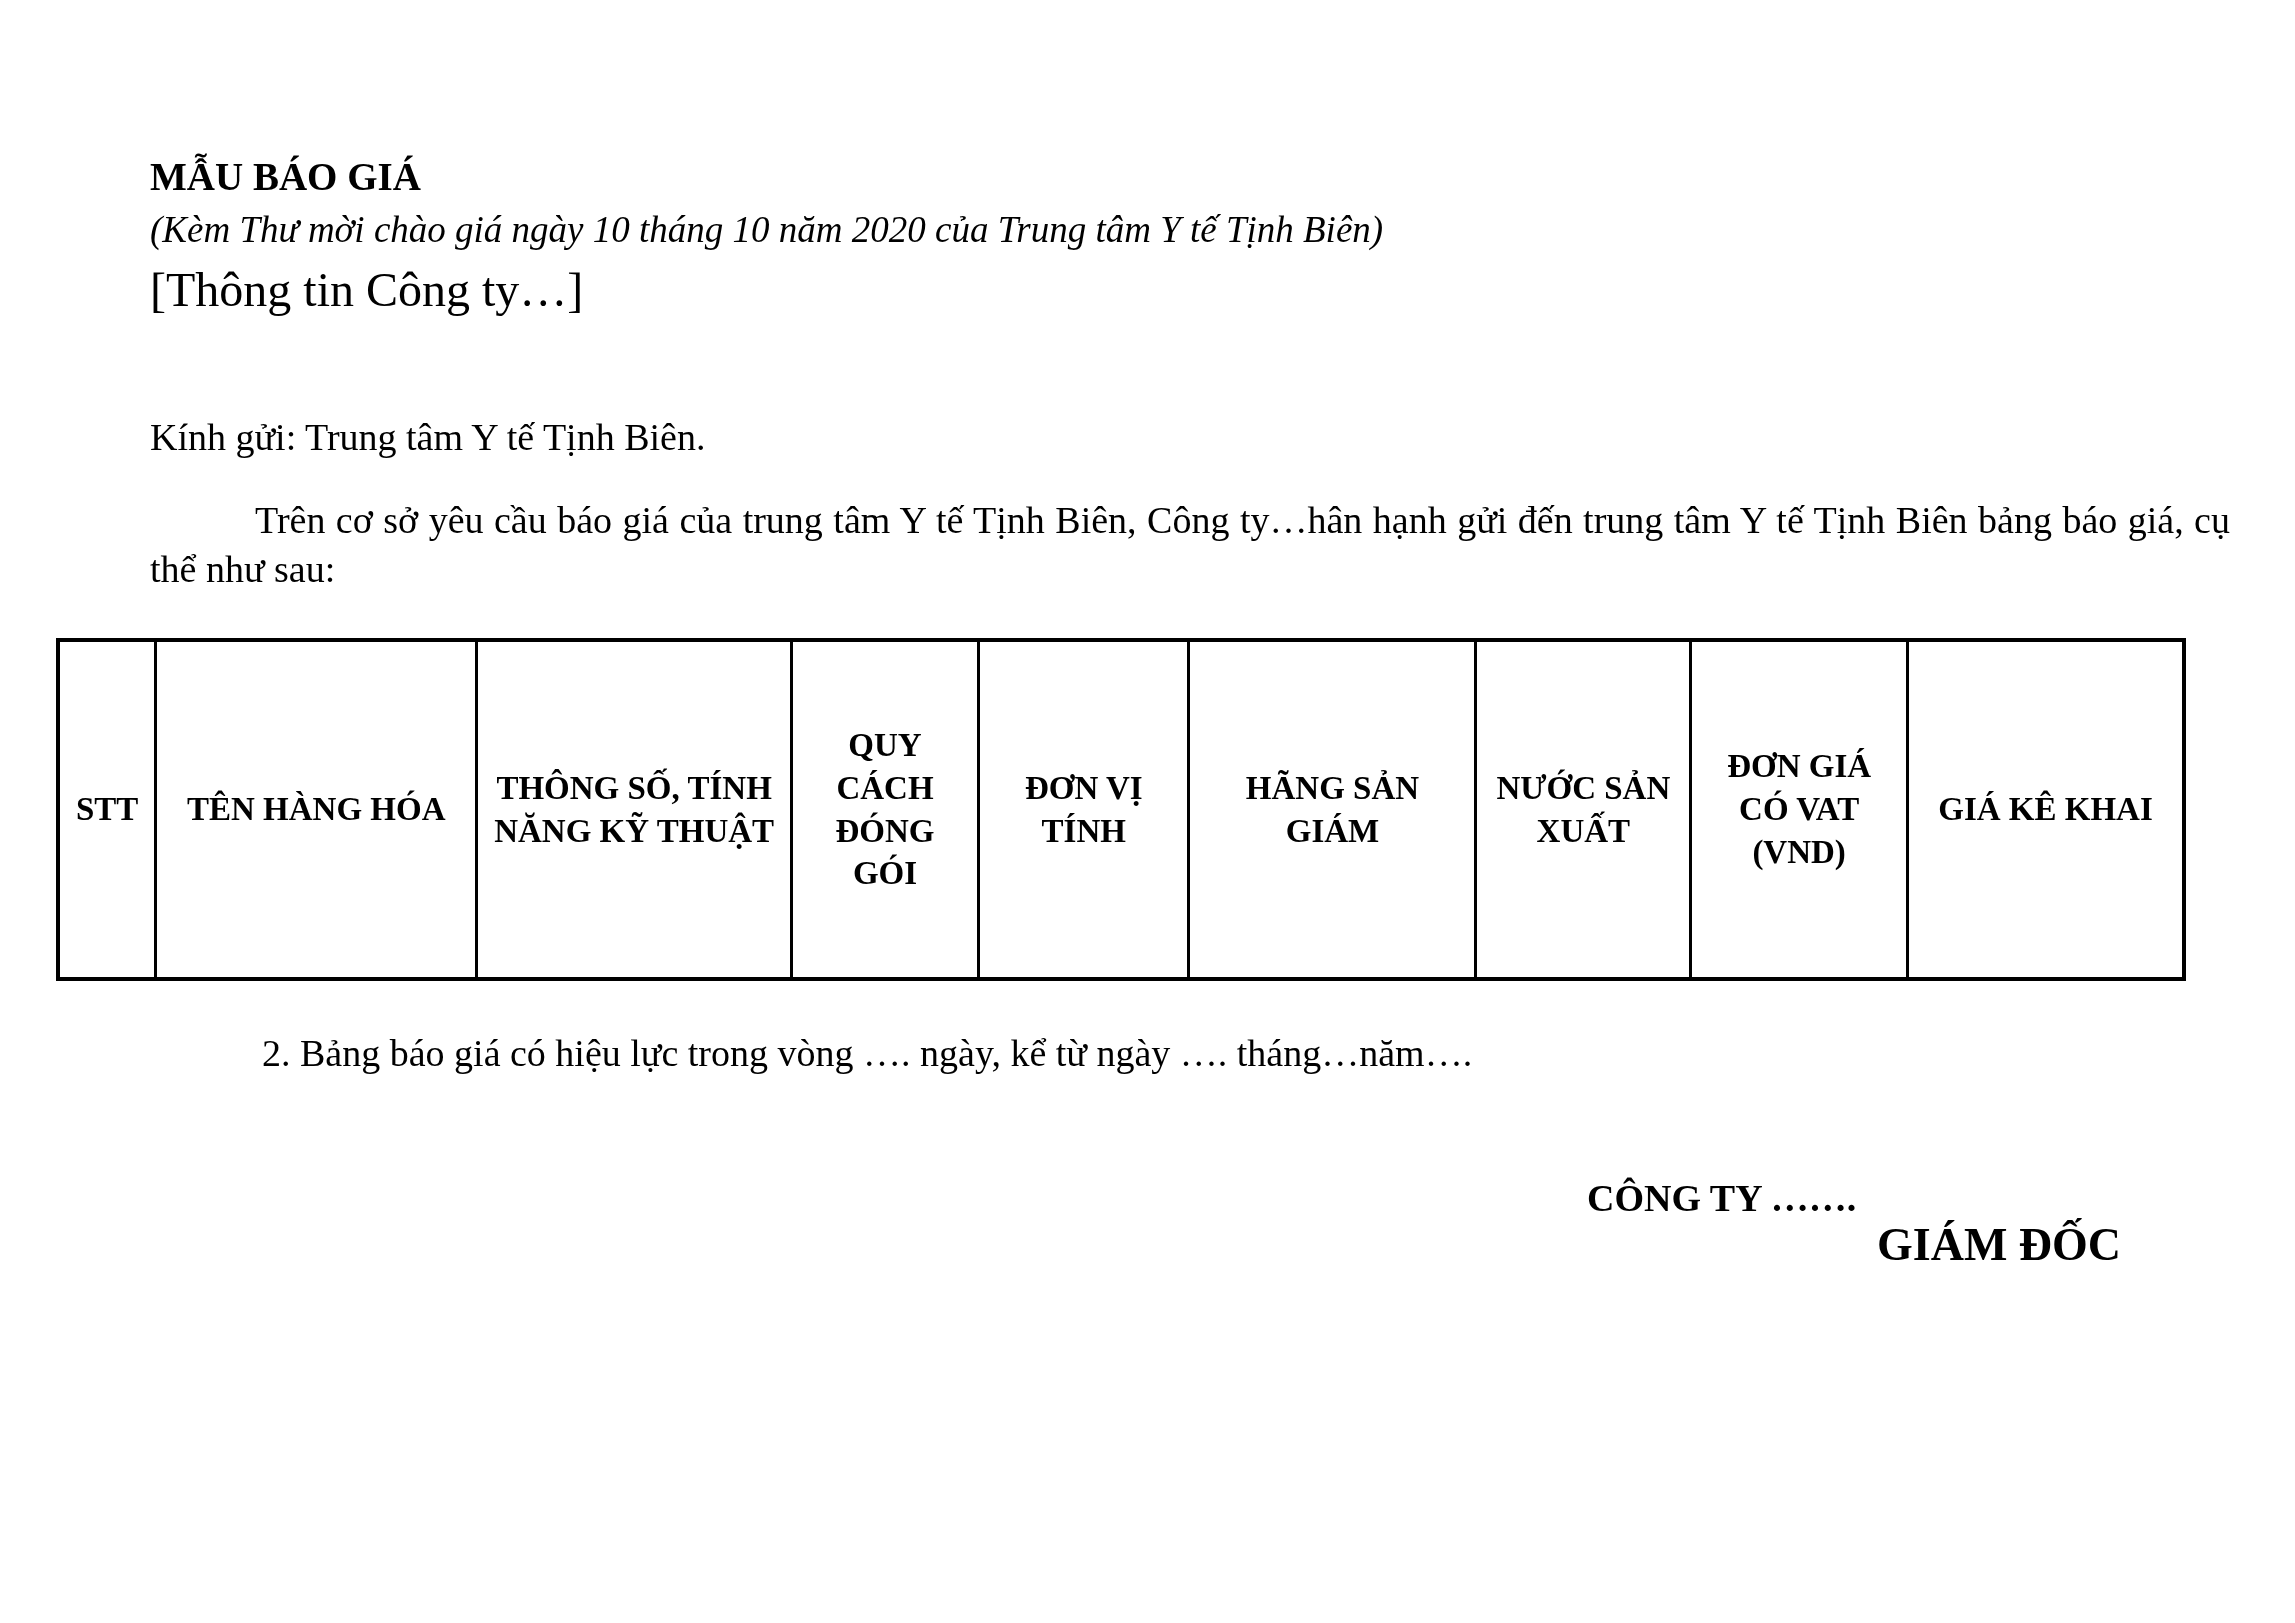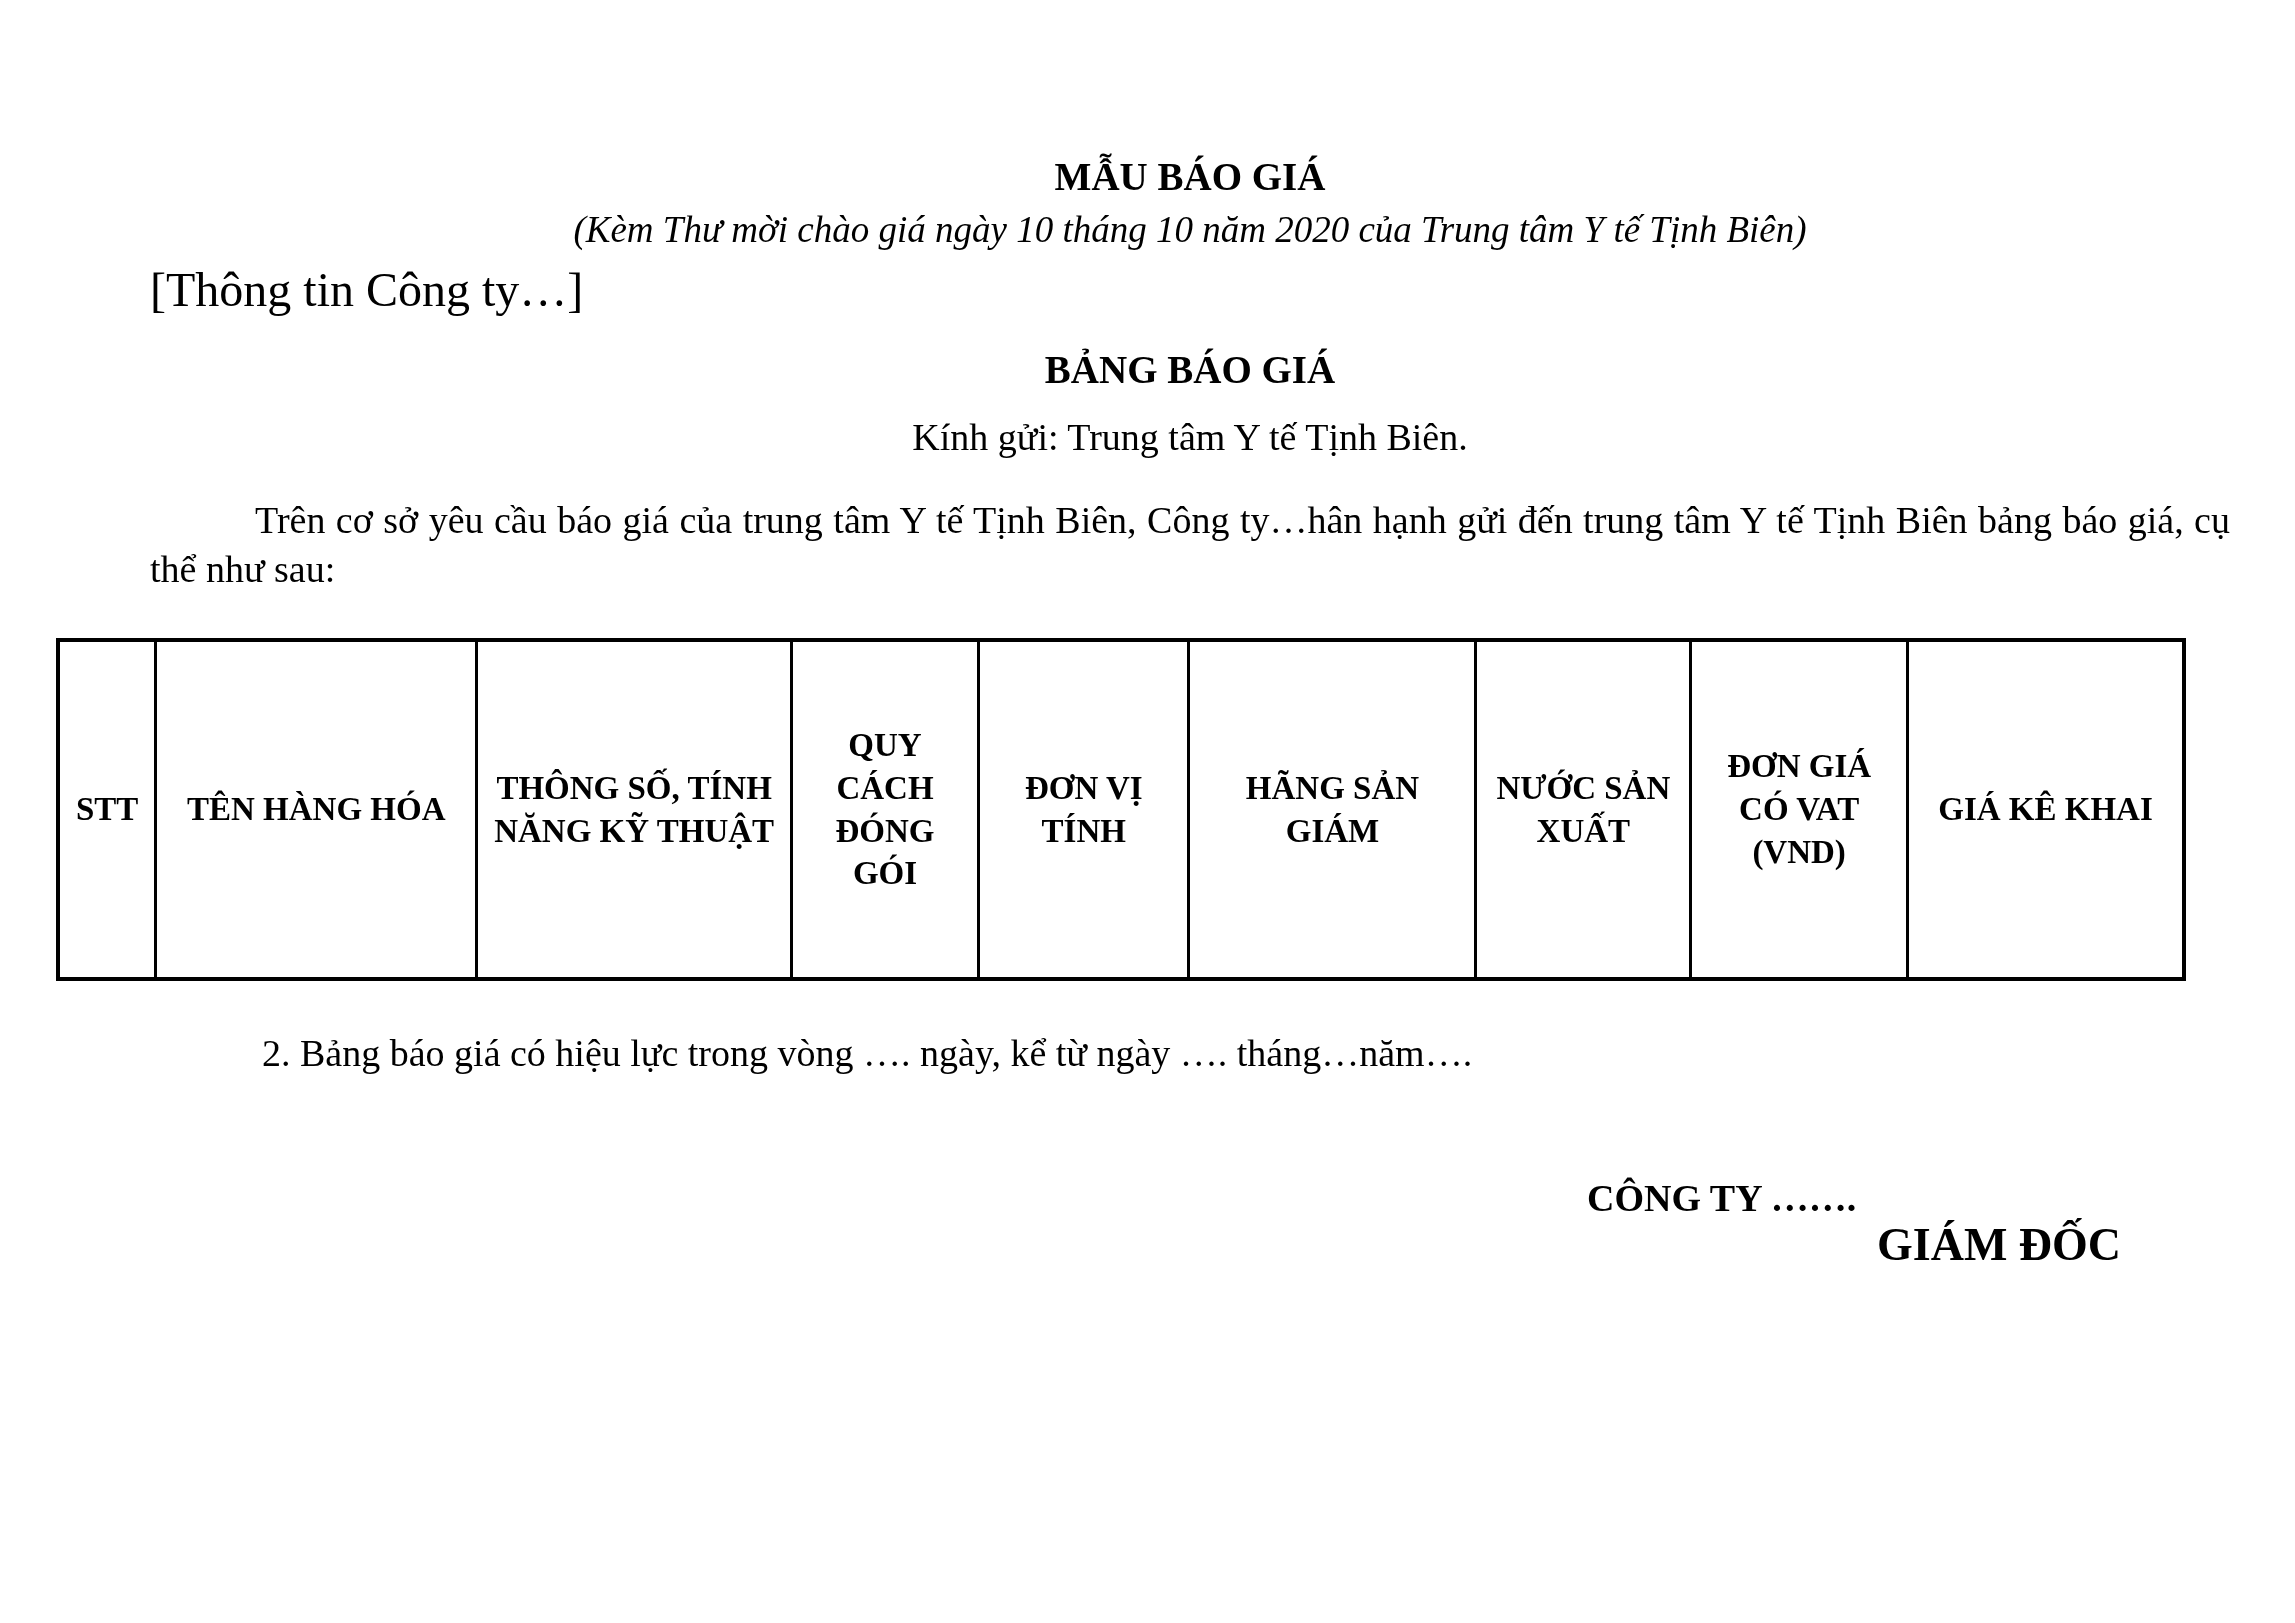--- a/index.html
+++ b/index.html
@@ -7,21 +7,21 @@
   .page {
     position:relative;
     width:2295px;
     height:1623px;
     background:#ffffff;
     color:#000000;
     font-family:"Liberation Serif","DejaVu Serif",serif;
     overflow:hidden;
   }
   .abs { position:absolute; }
-  .centercol { left:150px; width:2080px; text-align:center; }
+  .centercol { left:150px; width:2080px; }
   .doc-title   { top:154px; font-size:39px; font-weight:bold; }
   .doc-subtitle{ top:208px; font-size:37px; font-style:italic; }
   .company-info{ top:262px; left:150px; font-size:48px; }
   .table-title { top:347px; font-size:39px; font-weight:bold; }
   .salutation  { top:415px; font-size:38px; }
   .intro {
     top:496px; left:150px; width:2080px;
     font-size:38px; line-height:49px;
     text-indent:105px; text-align:justify;
   }
@@ -47,21 +47,20 @@
 <body>
 
 <div class="page">
 
   <div class="abs centercol doc-title">MẪU BÁO GIÁ</div>
 
   <div class="abs centercol doc-subtitle">(Kèm Thư mời chào giá ngày 10 tháng 10 năm 2020 của Trung tâm Y tế Tịnh Biên)</div>
 
   <div class="abs company-info">[Thông tin Công ty…]</div>
 
-  <div class="abs centercol table-title">BẢNG BÁO GIÁ</div>
 
   <div class="abs intro">Trên cơ sở yêu cầu báo giá của trung tâm Y tế Tịnh Biên, Công ty…hân hạnh gửi đến trung tâm Y tế Tịnh Biên bảng báo giá, cụ thể như sau:</div>
 
   <div class="abs centercol salutation">Kính gửi: Trung tâm Y tế Tịnh Biên.</div>
 
 
   <table class="qt">
     <colgroup>
       <col style="width:4.6%">
       <col style="width:15.1%">

